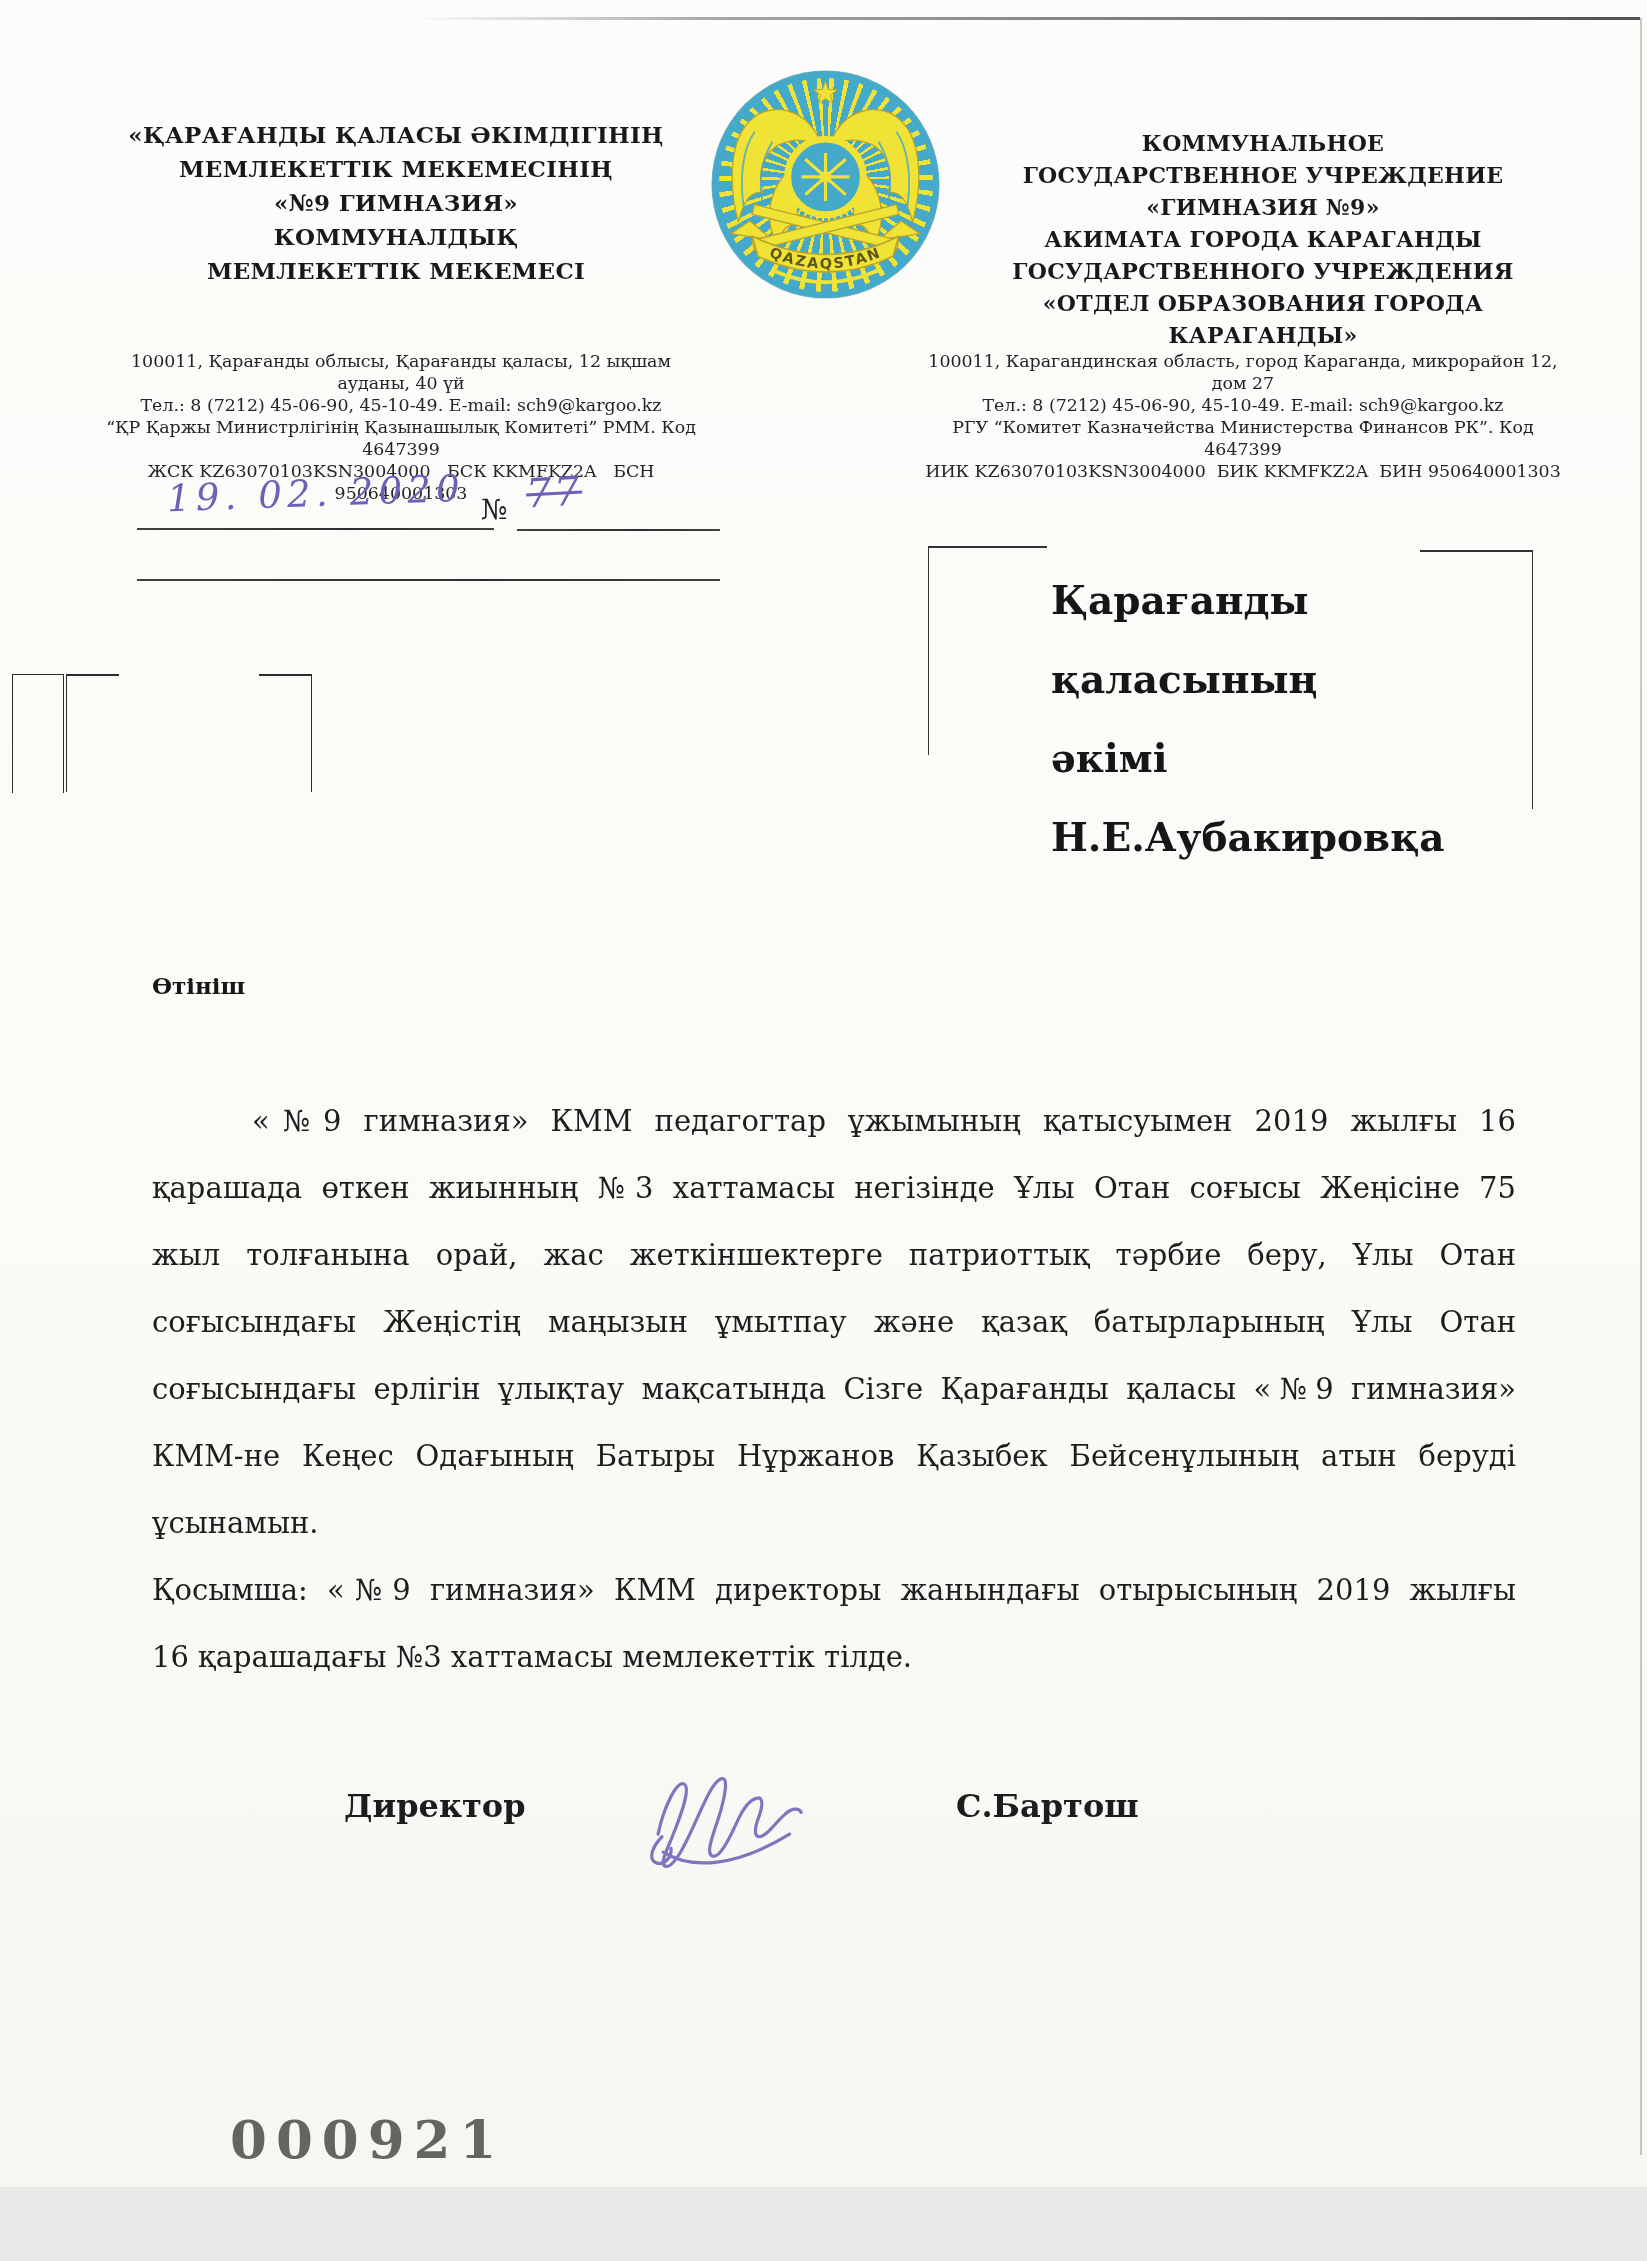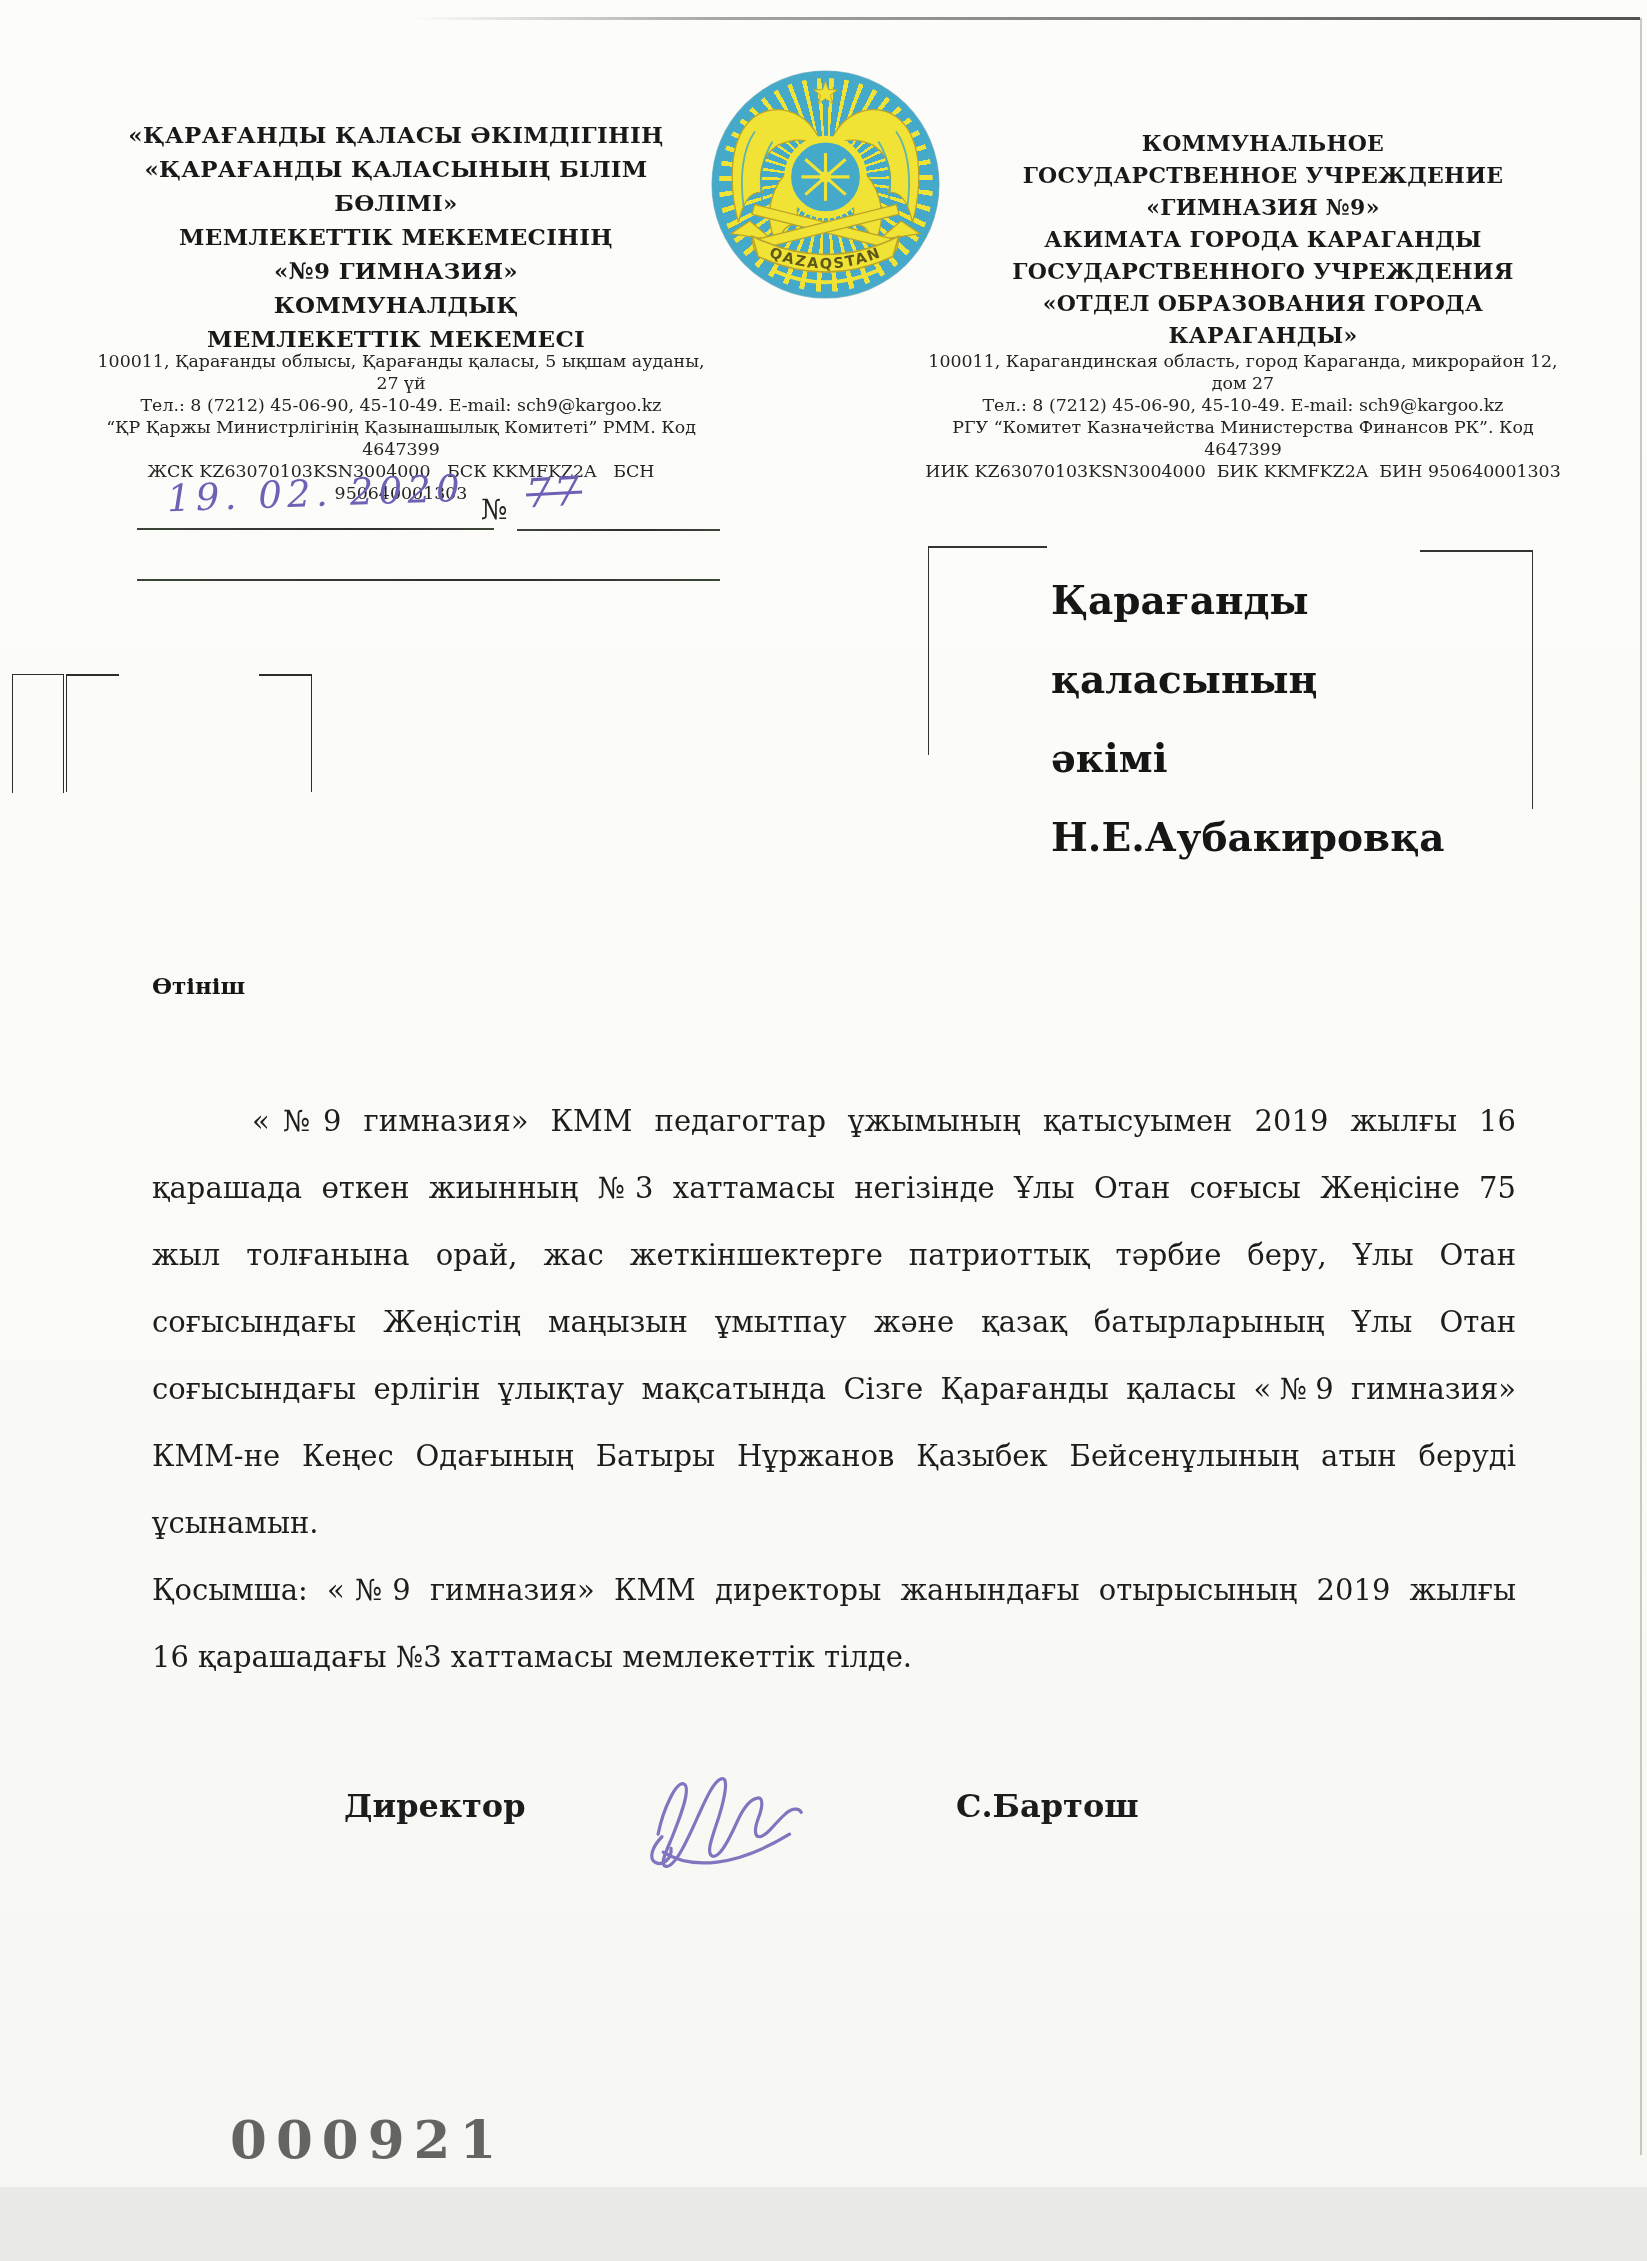--- a/index.html
+++ b/index.html
@@ -68,21 +68,20 @@
 </head>
 <body>
 
 <div class="page">
 
   <div class="top-edge"></div>
   <div class="right-edge"></div>
 
   <div class="org-col org-left">
     <div class="org-line">«ҚАРАҒАНДЫ ҚАЛАСЫ ӘКІМДІГІНІҢ</div>
-    <div class="org-line">«ҚАРАҒАНДЫ ҚАЛАСЫНЫҢ БІЛІМ БӨЛІМІ»</div>
     <div class="org-line">МЕМЛЕКЕТТІК МЕКЕМЕСІНІҢ</div>
     <div class="org-line">«№9 ГИМНАЗИЯ»</div>
     <div class="org-line">КОММУНАЛДЫҚ</div>
     <div class="org-line">МЕМЛЕКЕТТІК МЕКЕМЕСІ</div>
   </div>
 
   <div class="emblem">
     <div class="emblem-circle"></div>
     <div class="emblem-rays"></div>
     <svg width="227" height="227" viewBox="0 0 360 360">
@@ -138,21 +137,21 @@
   <div class="org-col org-right">
     <div class="org-line">КОММУНАЛЬНОЕ</div>
     <div class="org-line">ГОСУДАРСТВЕННОЕ УЧРЕЖДЕНИЕ</div>
     <div class="org-line">«ГИМНАЗИЯ №9»</div>
     <div class="org-line">АКИМАТА ГОРОДА КАРАГАНДЫ</div>
     <div class="org-line">ГОСУДАРСТВЕННОГО УЧРЕЖДЕНИЯ</div>
     <div class="org-line">«ОТДЕЛ ОБРАЗОВАНИЯ ГОРОДА КАРАГАНДЫ»</div>
   </div>
 
   <div class="addr addr-left">
-    <div class="addr-line">100011, Қарағанды облысы, Қарағанды қаласы, 5 ықшам ауданы, 27 үй</div>
+    <div class="addr-line">100011, Қарағанды облысы, Қарағанды қаласы, 12 ықшам ауданы, 40 үй</div>
     <div class="addr-line">Тел.: 8 (7212) 45-06-90, 45-10-49. E-mail: sch9@kargoo.kz</div>
     <div class="addr-line">“ҚР Қаржы Министрлігінің Қазынашылық Комитеті” РММ. Код 4647399</div>
     <div class="addr-line">ЖСК KZ63070103KSN3004000   БСК KKMFKZ2A   БСН 950640001303</div>
   </div>
   <div class="addr addr-right">
     <div class="addr-line">100011, Карагандинская область, город Караганда, микрорайон 12, дом 27</div>
     <div class="addr-line">Тел.: 8 (7212) 45-06-90, 45-10-49. E-mail: sch9@kargoo.kz</div>
     <div class="addr-line">РГУ “Комитет Казначейства Министерства Финансов РК”. Код 4647399</div>
     <div class="addr-line">ИИК KZ63070103KSN3004000  БИК KKMFKZ2A  БИН 950640001303</div>
   </div>

